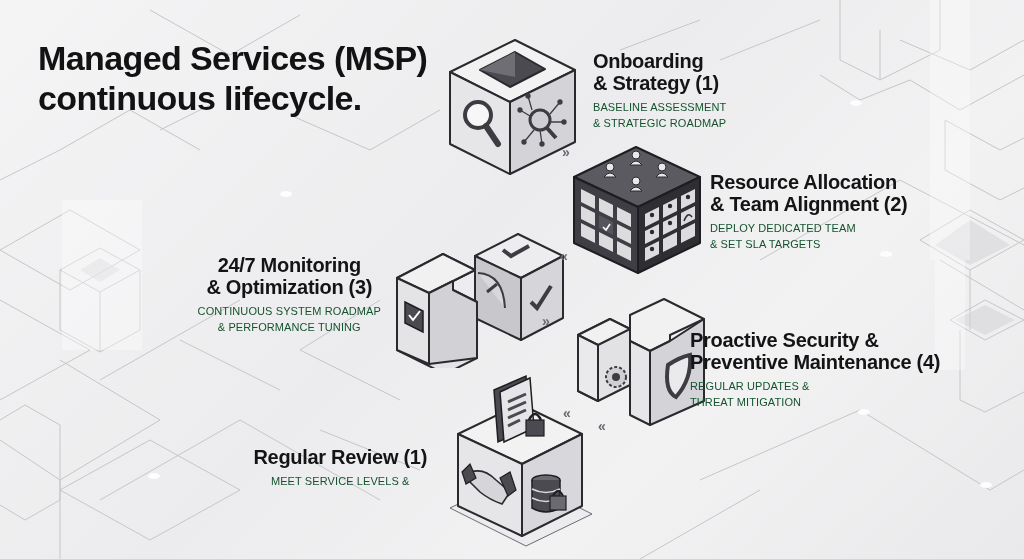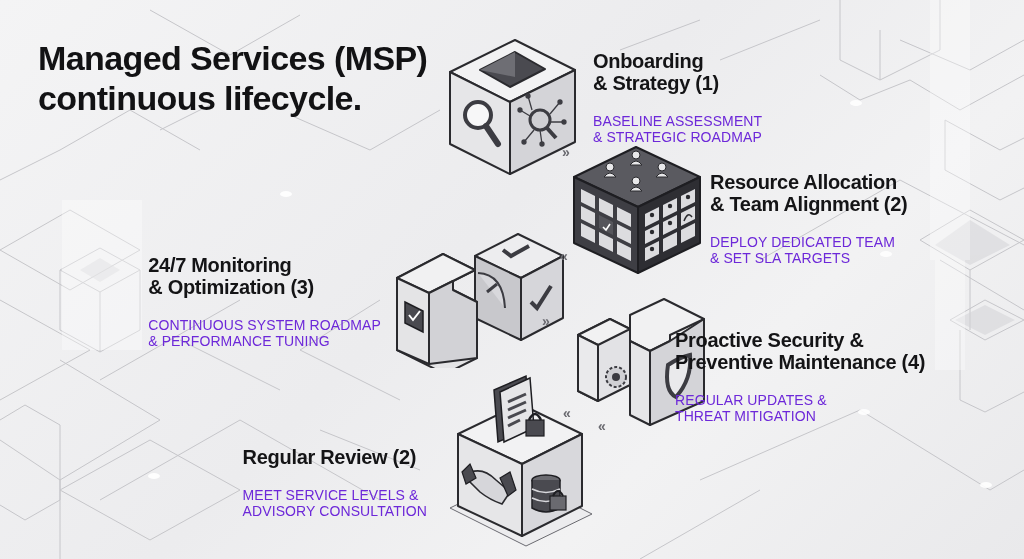--- a/index.html
+++ b/index.html
@@ -8,22 +8,22 @@
     background: linear-gradient(135deg, #f4f4f5 0%, #ececee 45%, #f2f2f3 70%, #e9e9eb 100%);
     font-family: "Liberation Sans", sans-serif; color: #111;
   }
   #bg { position: absolute; left: 0; top: 0; width: 1024px; height: 559px; }
   .title {
     position: absolute; left: 38px; top: 38px; margin: 0;
     font-size: 34px; font-weight: 700; line-height: 40px; letter-spacing: -0.6px; color: #121214;
   }
   .step { position: absolute; }
   .step .h { font-size: 20px; font-weight: 700; line-height: 22px; letter-spacing: -0.3px; color: #141416; }
-  .step .s { font-size: 14px; line-height: 15.5px; margin-top: 20px; color: #6d28d9; letter-spacing: 0.1px; }
-  .right { text-align: left; }
+  .step .s { font-size: 11px; line-height: 15.5px; margin-top: 6px; color: #14532d; letter-spacing: 0.1px; }
+  .right { text-align: center; }
   .icon { position: absolute; }
   .chev { position: absolute; color: #6a6a70; font-size: 14px; font-weight: 700; letter-spacing: -4px; }
 </style>
 </head>
 <body>
 
 <svg id="bg" viewBox="0 0 1024 559">
   <g stroke="#c6c6ca" stroke-width="1" fill="none">
     <path d="M0 250 L70 210 L140 250 L70 290 Z"></path>
     <path d="M0 300 L90 350 L0 400"></path>
@@ -250,33 +250,32 @@
   <div class="h">
     <span>24/7 Monitoring</span><br>
     <span>&amp; Optimization (3)</span>
   </div>
   <div class="s">
     <span>CONTINUOUS SYSTEM ROADMAP</span><br>
     <span>&amp; PERFORMANCE TUNING</span>
   </div>
 </div>
 
-<div class="step" style="left:675px;top:329px">
+<div class="step" style="left:690px;top:329px">
   <div class="h">
     <span>Proactive Security &amp;</span><br>
     <span>Preventive Maintenance (4)</span>
   </div>
   <div class="s">
     <span>REGULAR UPDATES &amp;</span><br>
     <span>THREAT MITIGATION</span>
   </div>
 </div>
 
 <div class="step right" style="right:597px;top:424px">
   <div class="h">
     <br>
-    <span>Regular Review (2)</span>
+    <span>Regular Review (1)</span>
   </div>
   <div class="s">
     <span>MEET SERVICE LEVELS &amp;</span><br>
-    <span>ADVISORY CONSULTATION</span>
   </div>
 </div>
 
 </body></html>

